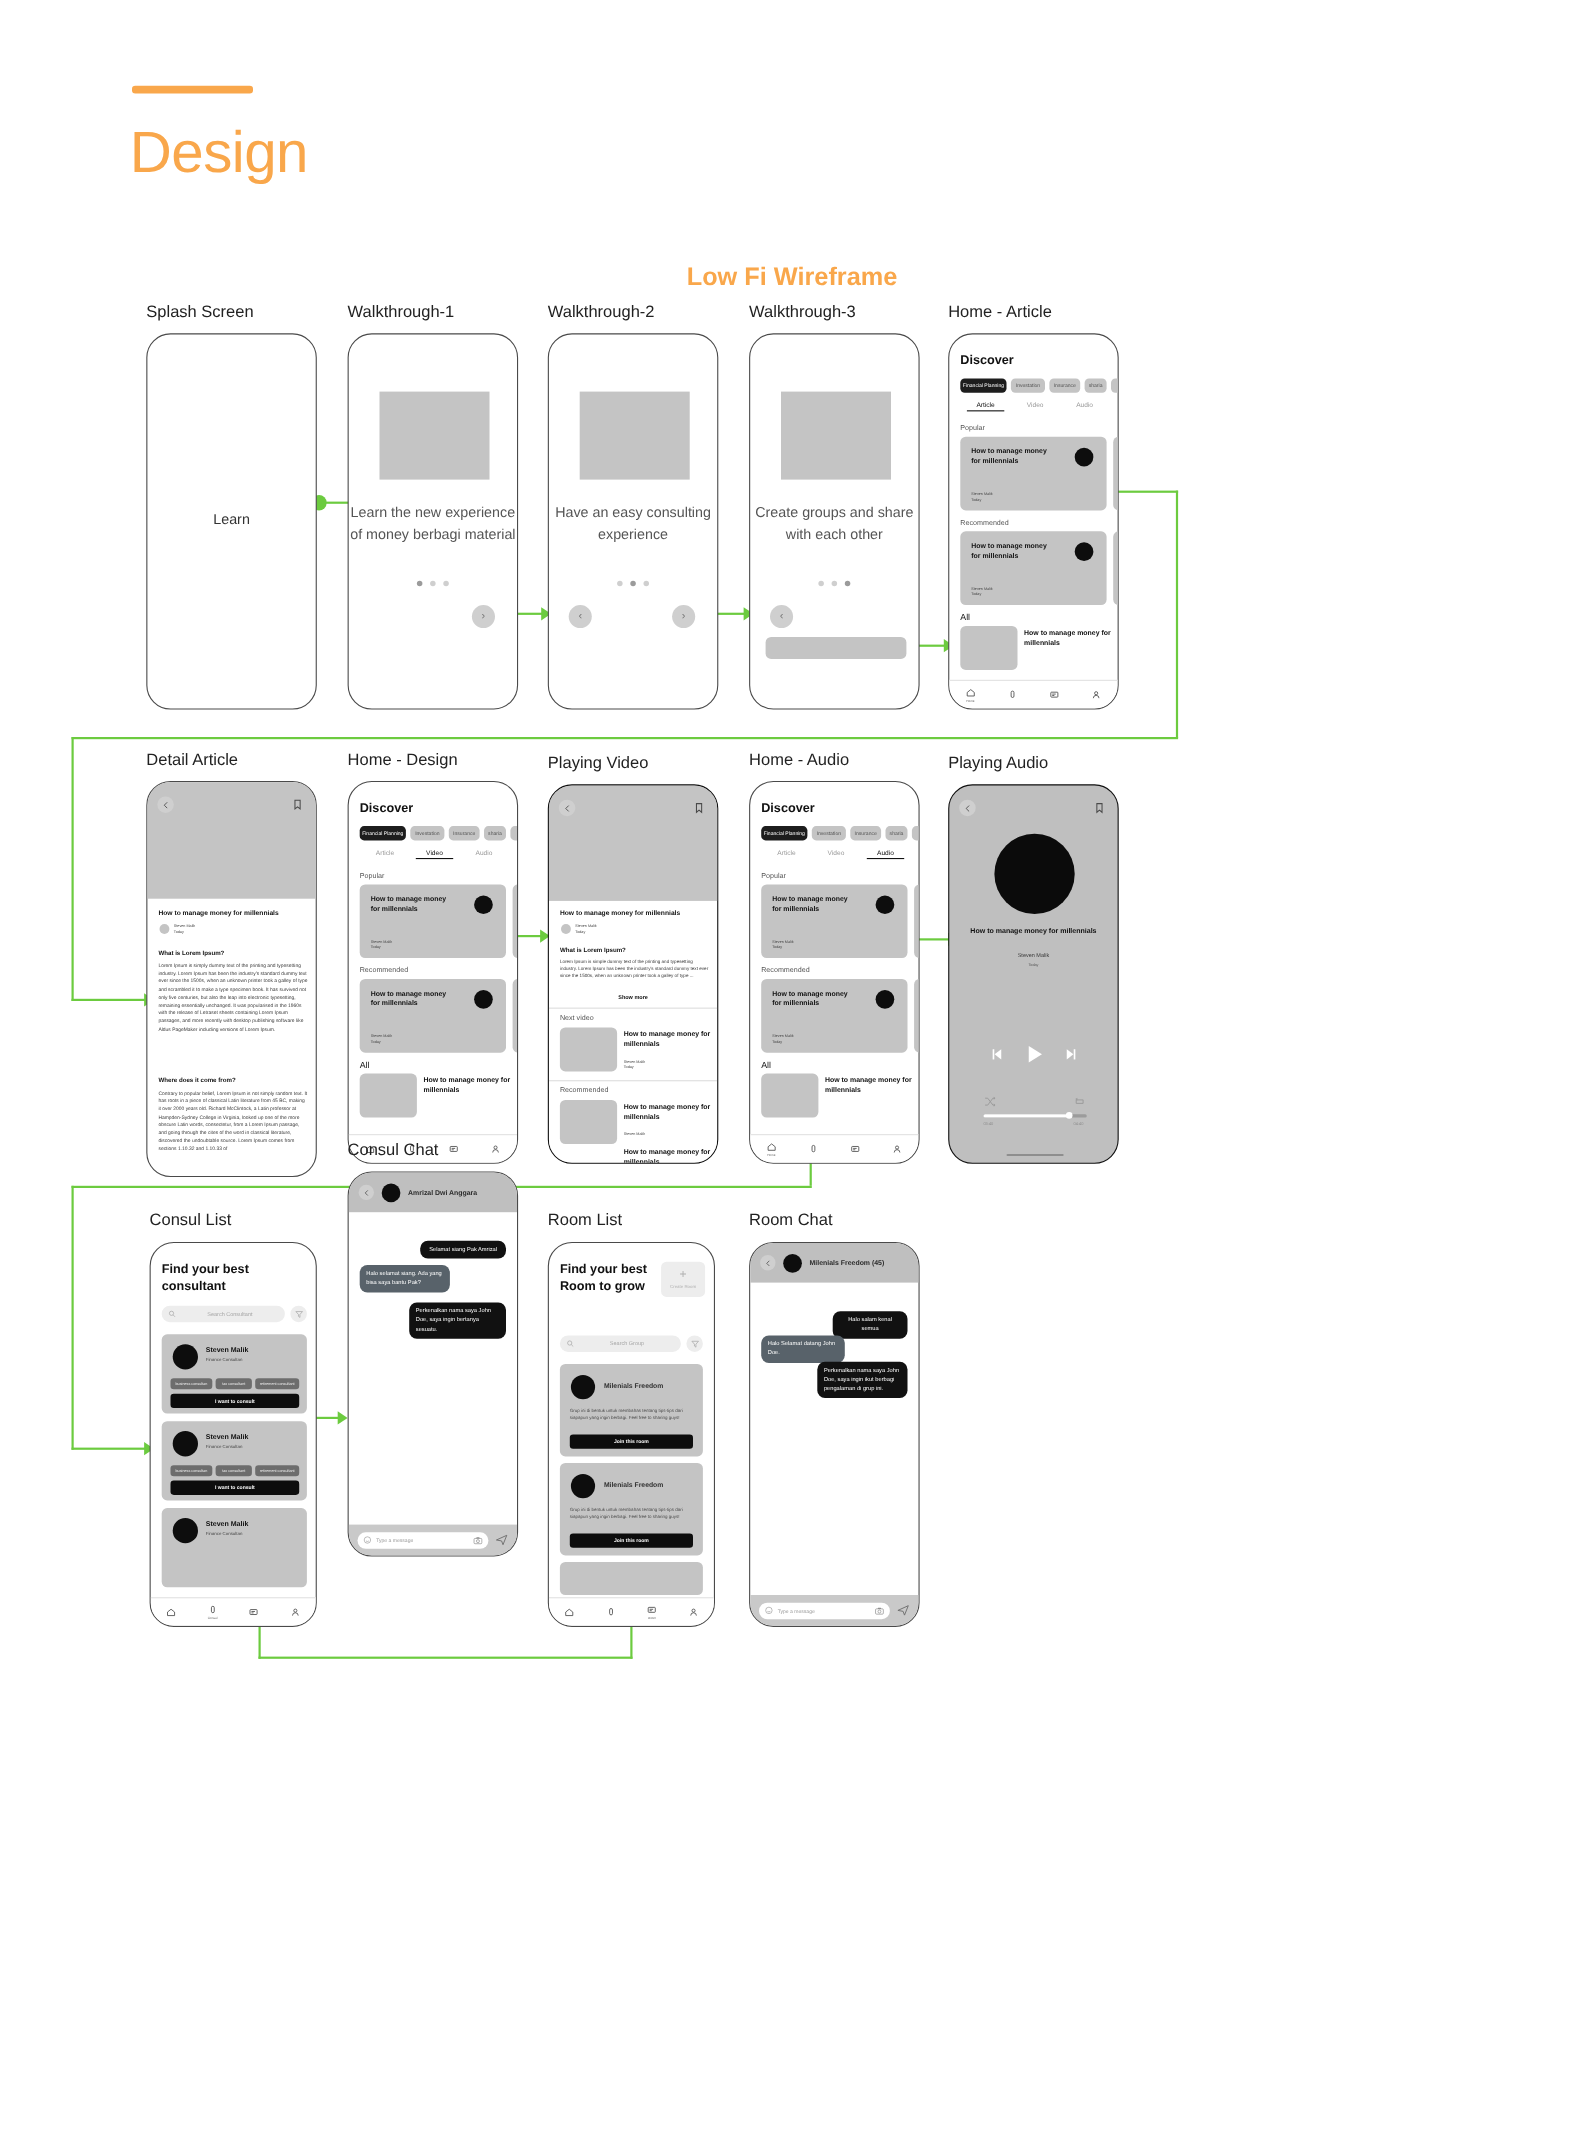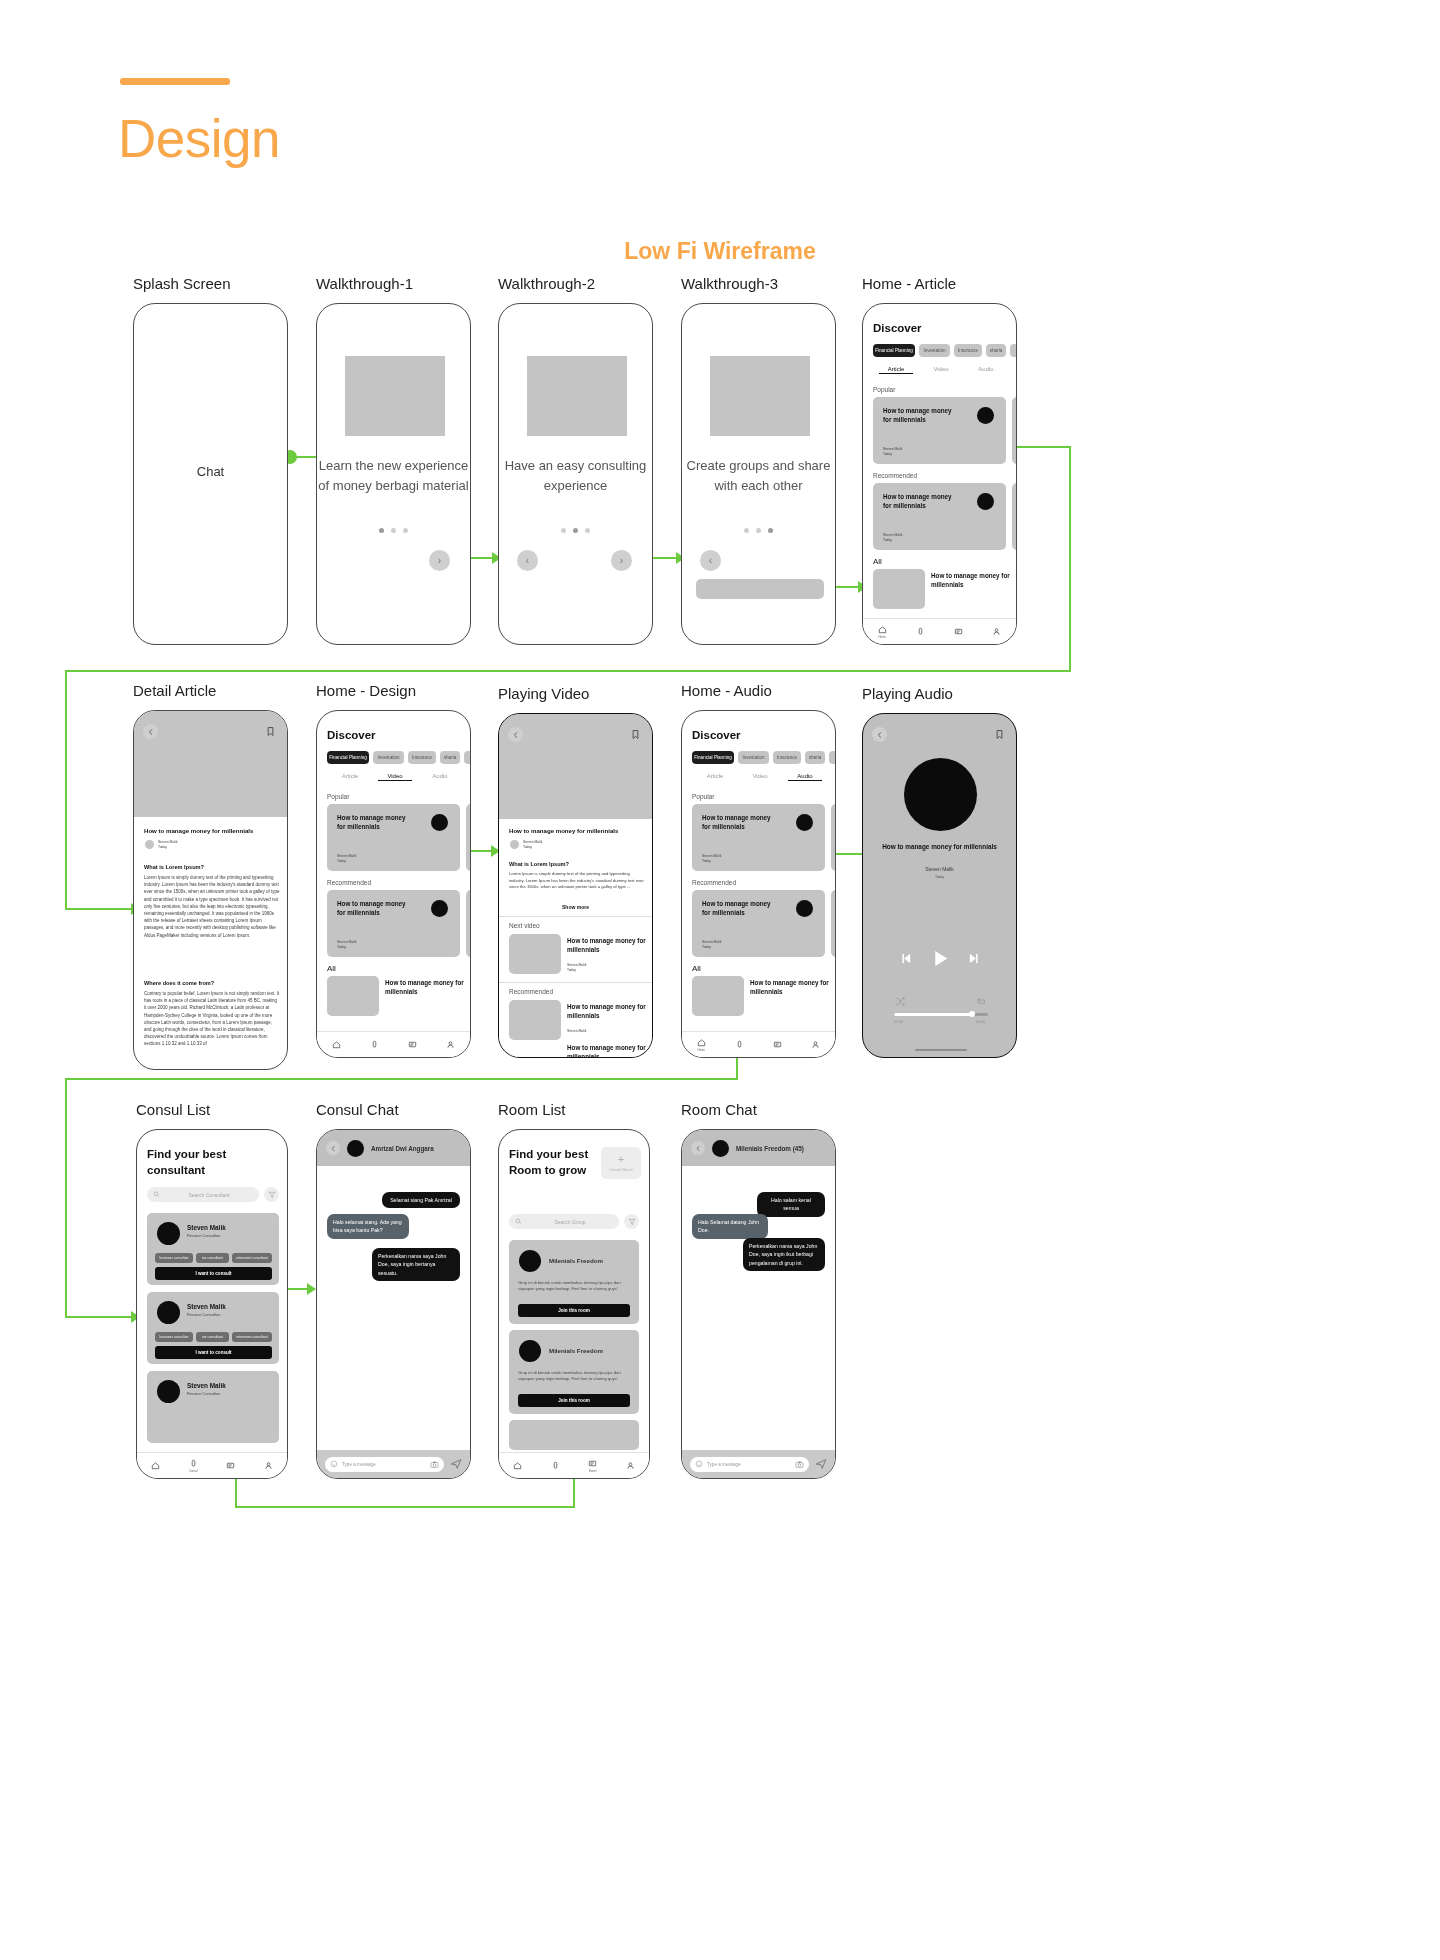--- a/index.html
+++ b/index.html
@@ -151,21 +151,21 @@
   <div class="fdot" style="left:229px;top:1460px"></div>
   <div class="flow" style="left:235px;top:1466px;width:2px;height:42px"></div>
   <div class="flow" style="left:235px;top:1506px;width:340px;height:2px"></div>
   <div class="flow" style="left:573px;top:1470px;width:2px;height:38px"></div>
   <div class="fhead u" style="left:569px;top:1462px"></div>
 </div>
 
 <div class="screen" style="left:133px;top:303px;width:155px;height:342px">
   <div class="cap">Splash Screen</div>
   <div class="phone" style="inset:0">
-    <div style="position:absolute;width:100%;text-align:center;top:160px;font-size:13px;color:#333;">Chat</div>
+    <div style="position:absolute;width:100%;text-align:center;top:160px;font-size:13px;color:#333;">Learn</div>
   </div>
 </div>
 
 <div class="screen" style="left:316px;top:303px;width:155px;height:342px">
   <div class="cap">Walkthrough-1</div>
   <div class="phone" style="inset:0">
     <div class="blk" style="left:28px;top:52px;width:100px;height:80px"></div>
     <div class="wt-txt" style="top:152px">Learn the new experience of money berbagi material</div>
     <div class="dots" style="top:224px">
         <span class="on"></span>
@@ -587,21 +587,21 @@
       <div class="nav-i">
           <svg width="9" height="9" viewBox="0 0 14 14">
             <circle class="ic" cx="7" cy="5" r="2.2"></circle>
             <path class="ic" d="M3 12 a4 4 0 0 1 8 0"></path>
           </svg>
         </div>
     </div>
   </div>
 </div>
 
-<div class="screen" style="left:316px;top:1129px;width:155px;height:350px">
+<div class="screen" style="left:316px;top:1065px;width:155px;height:350px">
   <div class="cap">Consul Chat</div>
   <div class="phone" style="inset:0">
     <div class="chat-top">
       <div class="back-c">
         <svg width="7" height="7" viewBox="0 0 12 12">
             <path class="ic" d="M7.5 2 L3.5 6 L7.5 10"></path>
           </svg>
       </div>
       <div class="dot-av" style="position:relative;width:17px;height:17px"></div>
       <span style="font-size:6.3px;font-weight:bold;color:#2b2b2b">Amrizal Dwi Anggara</span>

